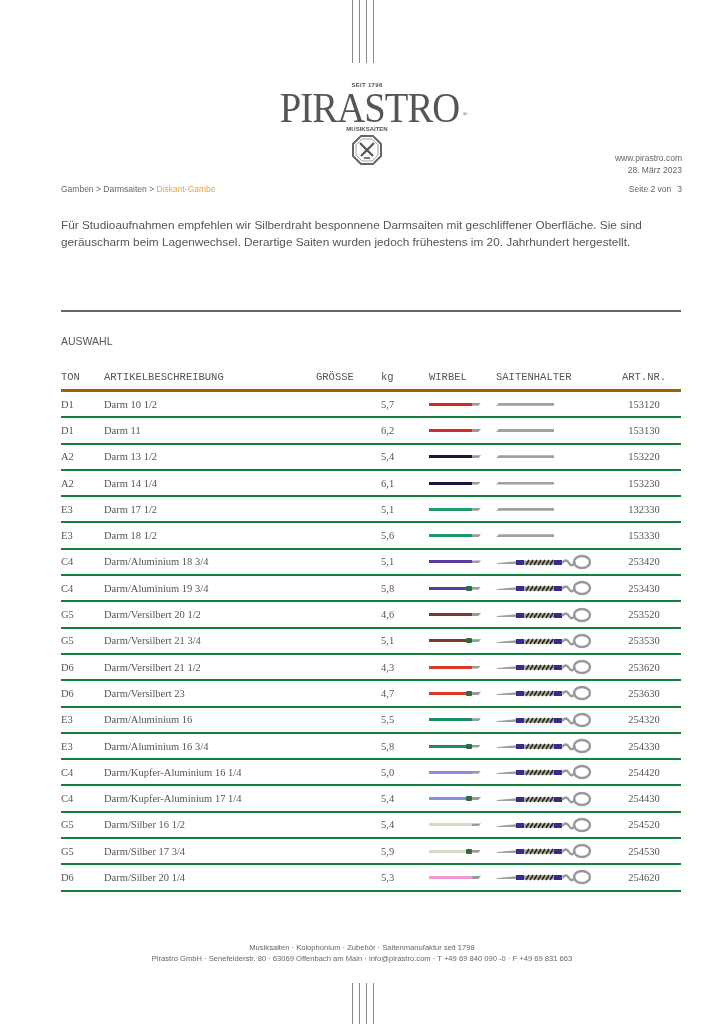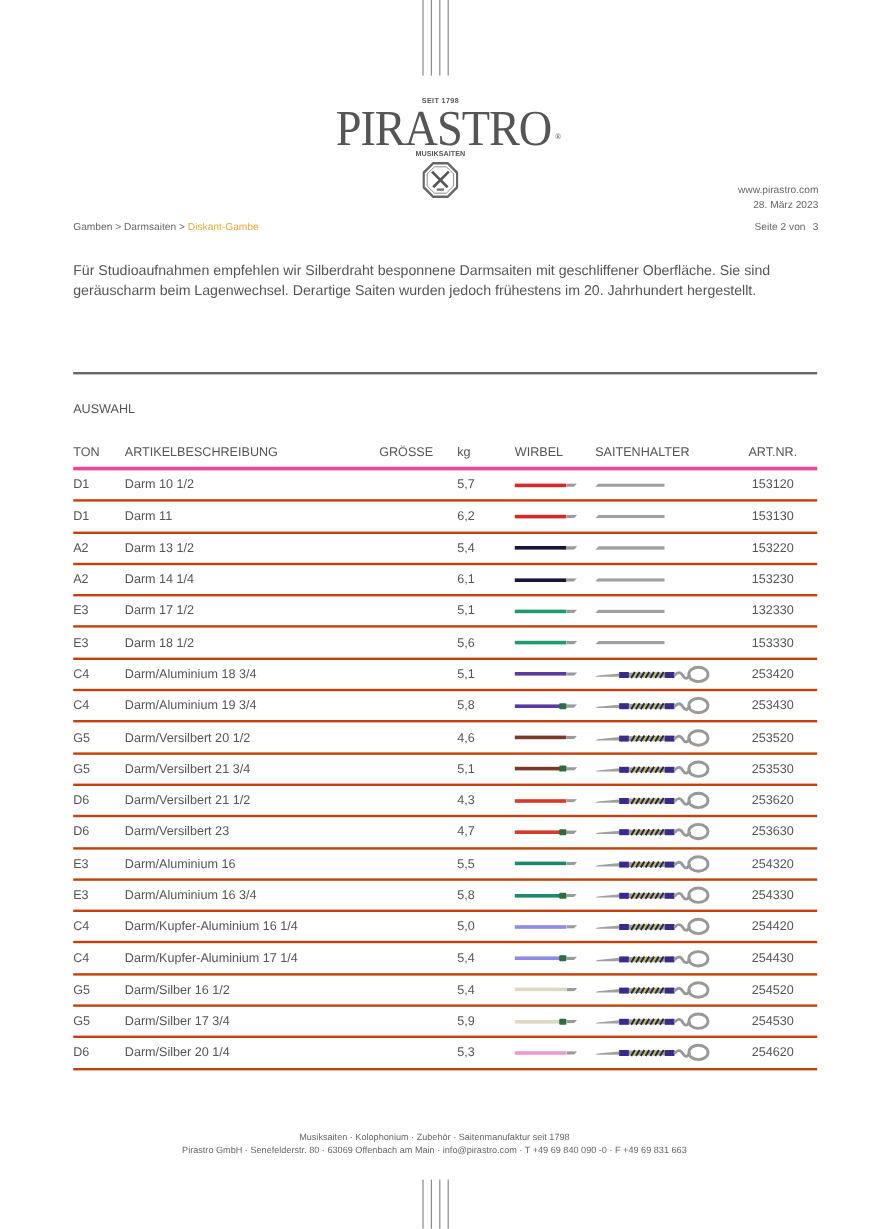--- a/index.html
+++ b/index.html
@@ -25,22 +25,22 @@
     .page-info .num { margin-left: 6px; }
 
     .intro { position: absolute; left: 61px; top: 217px; width: 625px; font-size: 11.8px; line-height: 17px; color: #555; }
 
     .rule-top { position: absolute; left: 61px; top: 310px; width: 620px; height: 2px; background: #666; }
 
     .section-title { position: absolute; left: 61px; top: 335px; font-size: 10.5px; color: #555; }
 
     .table { position: absolute; left: 61px; top: 365px; width: 620px; }
     .thead, .trow { display: flex; align-items: center; font-size: 10.5px; color: #555; }
-    .thead { height: 24px; border-bottom: 3px solid #ec4899; }
-    .trow { height: 24.3px; border-bottom: 2px solid #c2410c; }
+    .thead { height: 24px; border-bottom: 3px solid #a16207; font-family: Liberation Mono, monospace; }
+    .trow { height: 24.3px; border-bottom: 2px solid #15803d; font-family: Liberation Serif, serif; }
     .c-ton { width: 43px; }
     .c-desc { width: 212px; }
     .c-size { width: 65px; text-align: left; }
     .c-kg { width: 48px; }
     .c-wirbel { width: 67px; }
     .c-halter { width: 117px; }
     .c-art { width: 62px; text-align: center; }
 
     .peg { position: relative; width: 52px; height: 3px; }
     .peg .shaft { position: absolute; left: 0; top: 0; width: 43px; height: 3px; }

